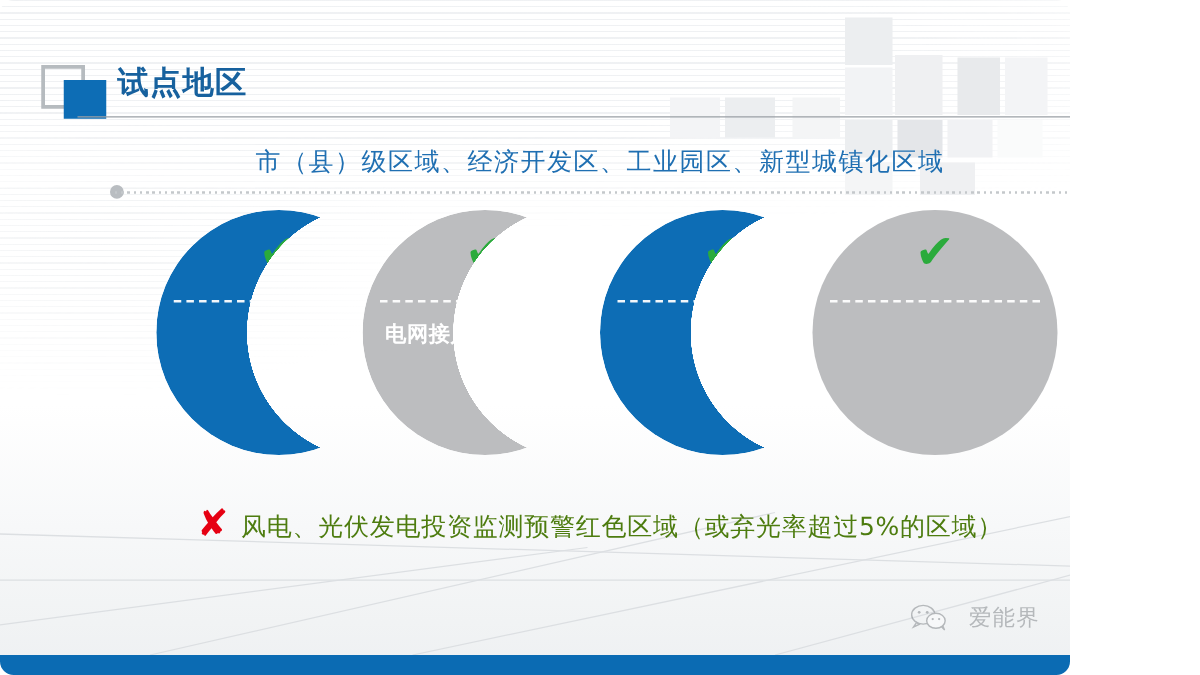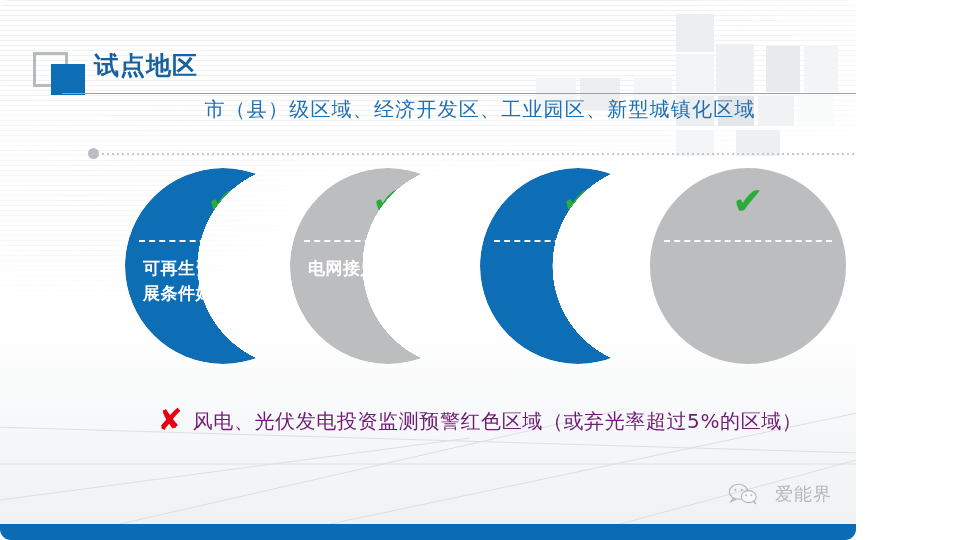--- a/index.html
+++ b/index.html
@@ -80,21 +80,21 @@
     letter-spacing:1px; line-height:1;
     white-space:nowrap;
   }
   .title-rule{
     position:absolute; left:62px; top:71px; width:874px; height:1px;
     background:#9aa0a5;
   }
 
   
   .subtitle{
-    position:absolute; left:0; top:96px; width:960px;
+    position:absolute; left:0; top:116px; width:960px;
     text-align:center;
     font-size:20px; color:#1f6fb2; font-weight:500;
     letter-spacing:1.2px;
     white-space:nowrap;
   }
 
   
   .dot-line{
     position:absolute; left:92px; top:153px; width:776px; height:2px;
     background:repeating-linear-gradient(to right,
@@ -145,21 +145,21 @@
   .warn{
     position:absolute; left:0; top:406px; width:960px;
     display:flex; align-items:center; justify-content:center;
     gap:10px;
   }
   .warn .x{
     font-size:30px; font-weight:bold; color:#e60012; line-height:1;
     transform:translateY(-1px);
   }
   .warn .wtext{
-    font-size:20px; color:#701a75; letter-spacing:.6px; white-space:nowrap;
+    font-size:20px; color:#4d7c0f; letter-spacing:.6px; white-space:nowrap;
   }
 
   
   .watermark{
     position:absolute; right:24px; bottom:34px;
     display:flex; align-items:center; gap:17px;
     opacity:.46;
   }
   .watermark .wc{ width:30px; height:22px; }
   .watermark .wmtext{
@@ -220,21 +220,20 @@
 
   <div class="dot-end dot-left"></div>
   <div class="dot-line"></div>
   <div class="dot-end dot-right"></div>
 
   <div class="circles">
 
     <div class="circle blue c1 notched">
       <div class="check">✔</div>
       <div class="dash"></div>
-      <div class="ctext">可再生资源和场址发展条件好</div>
     </div>
 
     <div class="circle gray c2 notched">
       <div class="check">✔</div>
       <div class="dash"></div>
       <div class="ctext">电网接入条件好</div>
     </div>
 
     <div class="circle blue c3 notched">
       <div class="check">✔</div>

